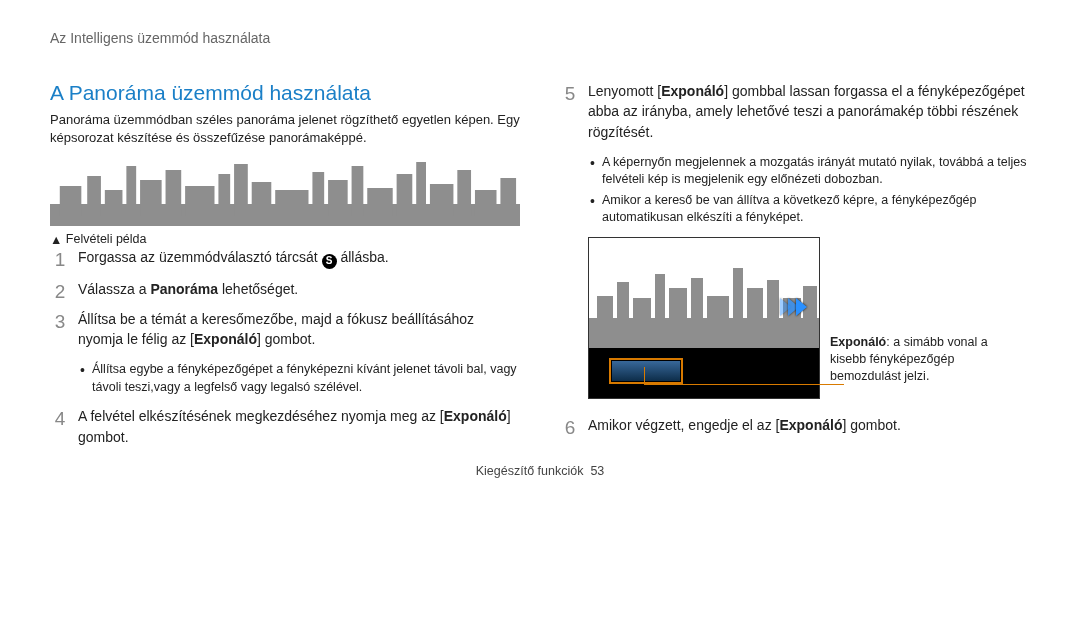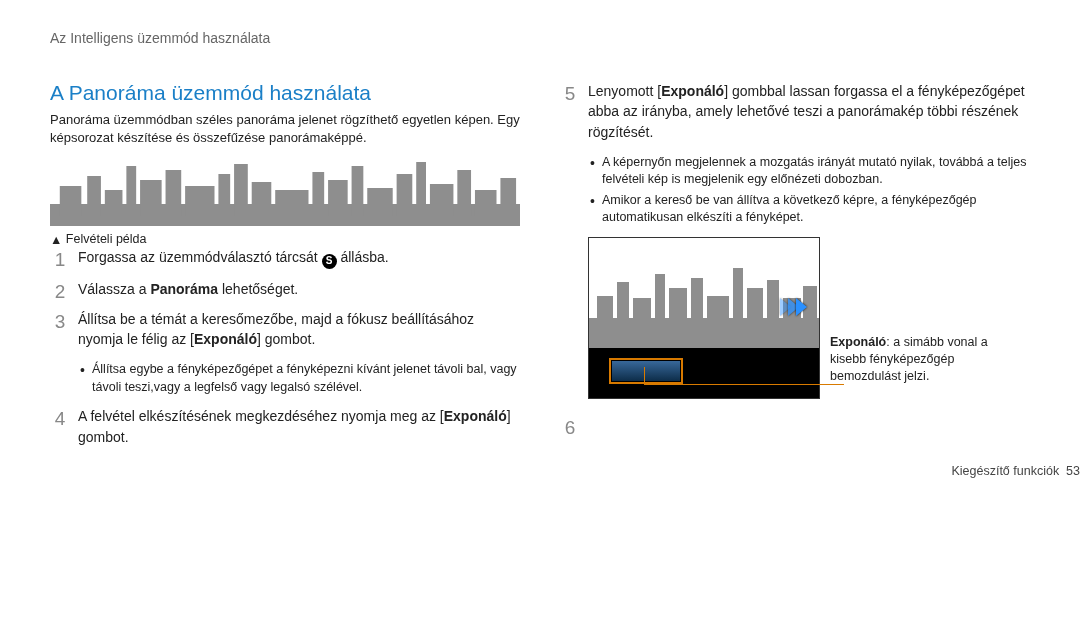--- a/index.html
+++ b/index.html
@@ -200,21 +200,21 @@
     font-size: 12.5px;
     line-height: 1.35;
     max-width: 165px;
     margin-bottom: 14px;
   }
   .footer {
     position: absolute;
     bottom: 14px;
     left: 0;
     right: 0;
-    text-align: right;
+    text-align: center;
     font-size: 12.5px;
     color: #444;
   }
 </style>
 </head>
 <body>
 
 <div class="page">
   <div class="header">Az Intelligens üzemmód használata</div>
 
@@ -299,21 +299,21 @@
           <div class="arrow-stack">
                 <span></span>
                 <span></span>
                 <span></span>
               </div>
           <div class="preview-strip"></div>
           <div class="leader"></div>
         </div>
         <div class="callout"><b>Exponáló</b>: a simább vonal a kisebb fényképezőgép bemozdulást jelzi.</div>
       </div>
-          <li></li>
+          <li><span>Amikor végzett, engedje el az [<b>Exponáló</b>] gombot.</span></li>
         </ol>
     </div>
 
   </div>
 
   <div class="footer">
     <span>Kiegészítő funkciók</span>
     &nbsp;<span>53</span>
   </div>
 </div>

